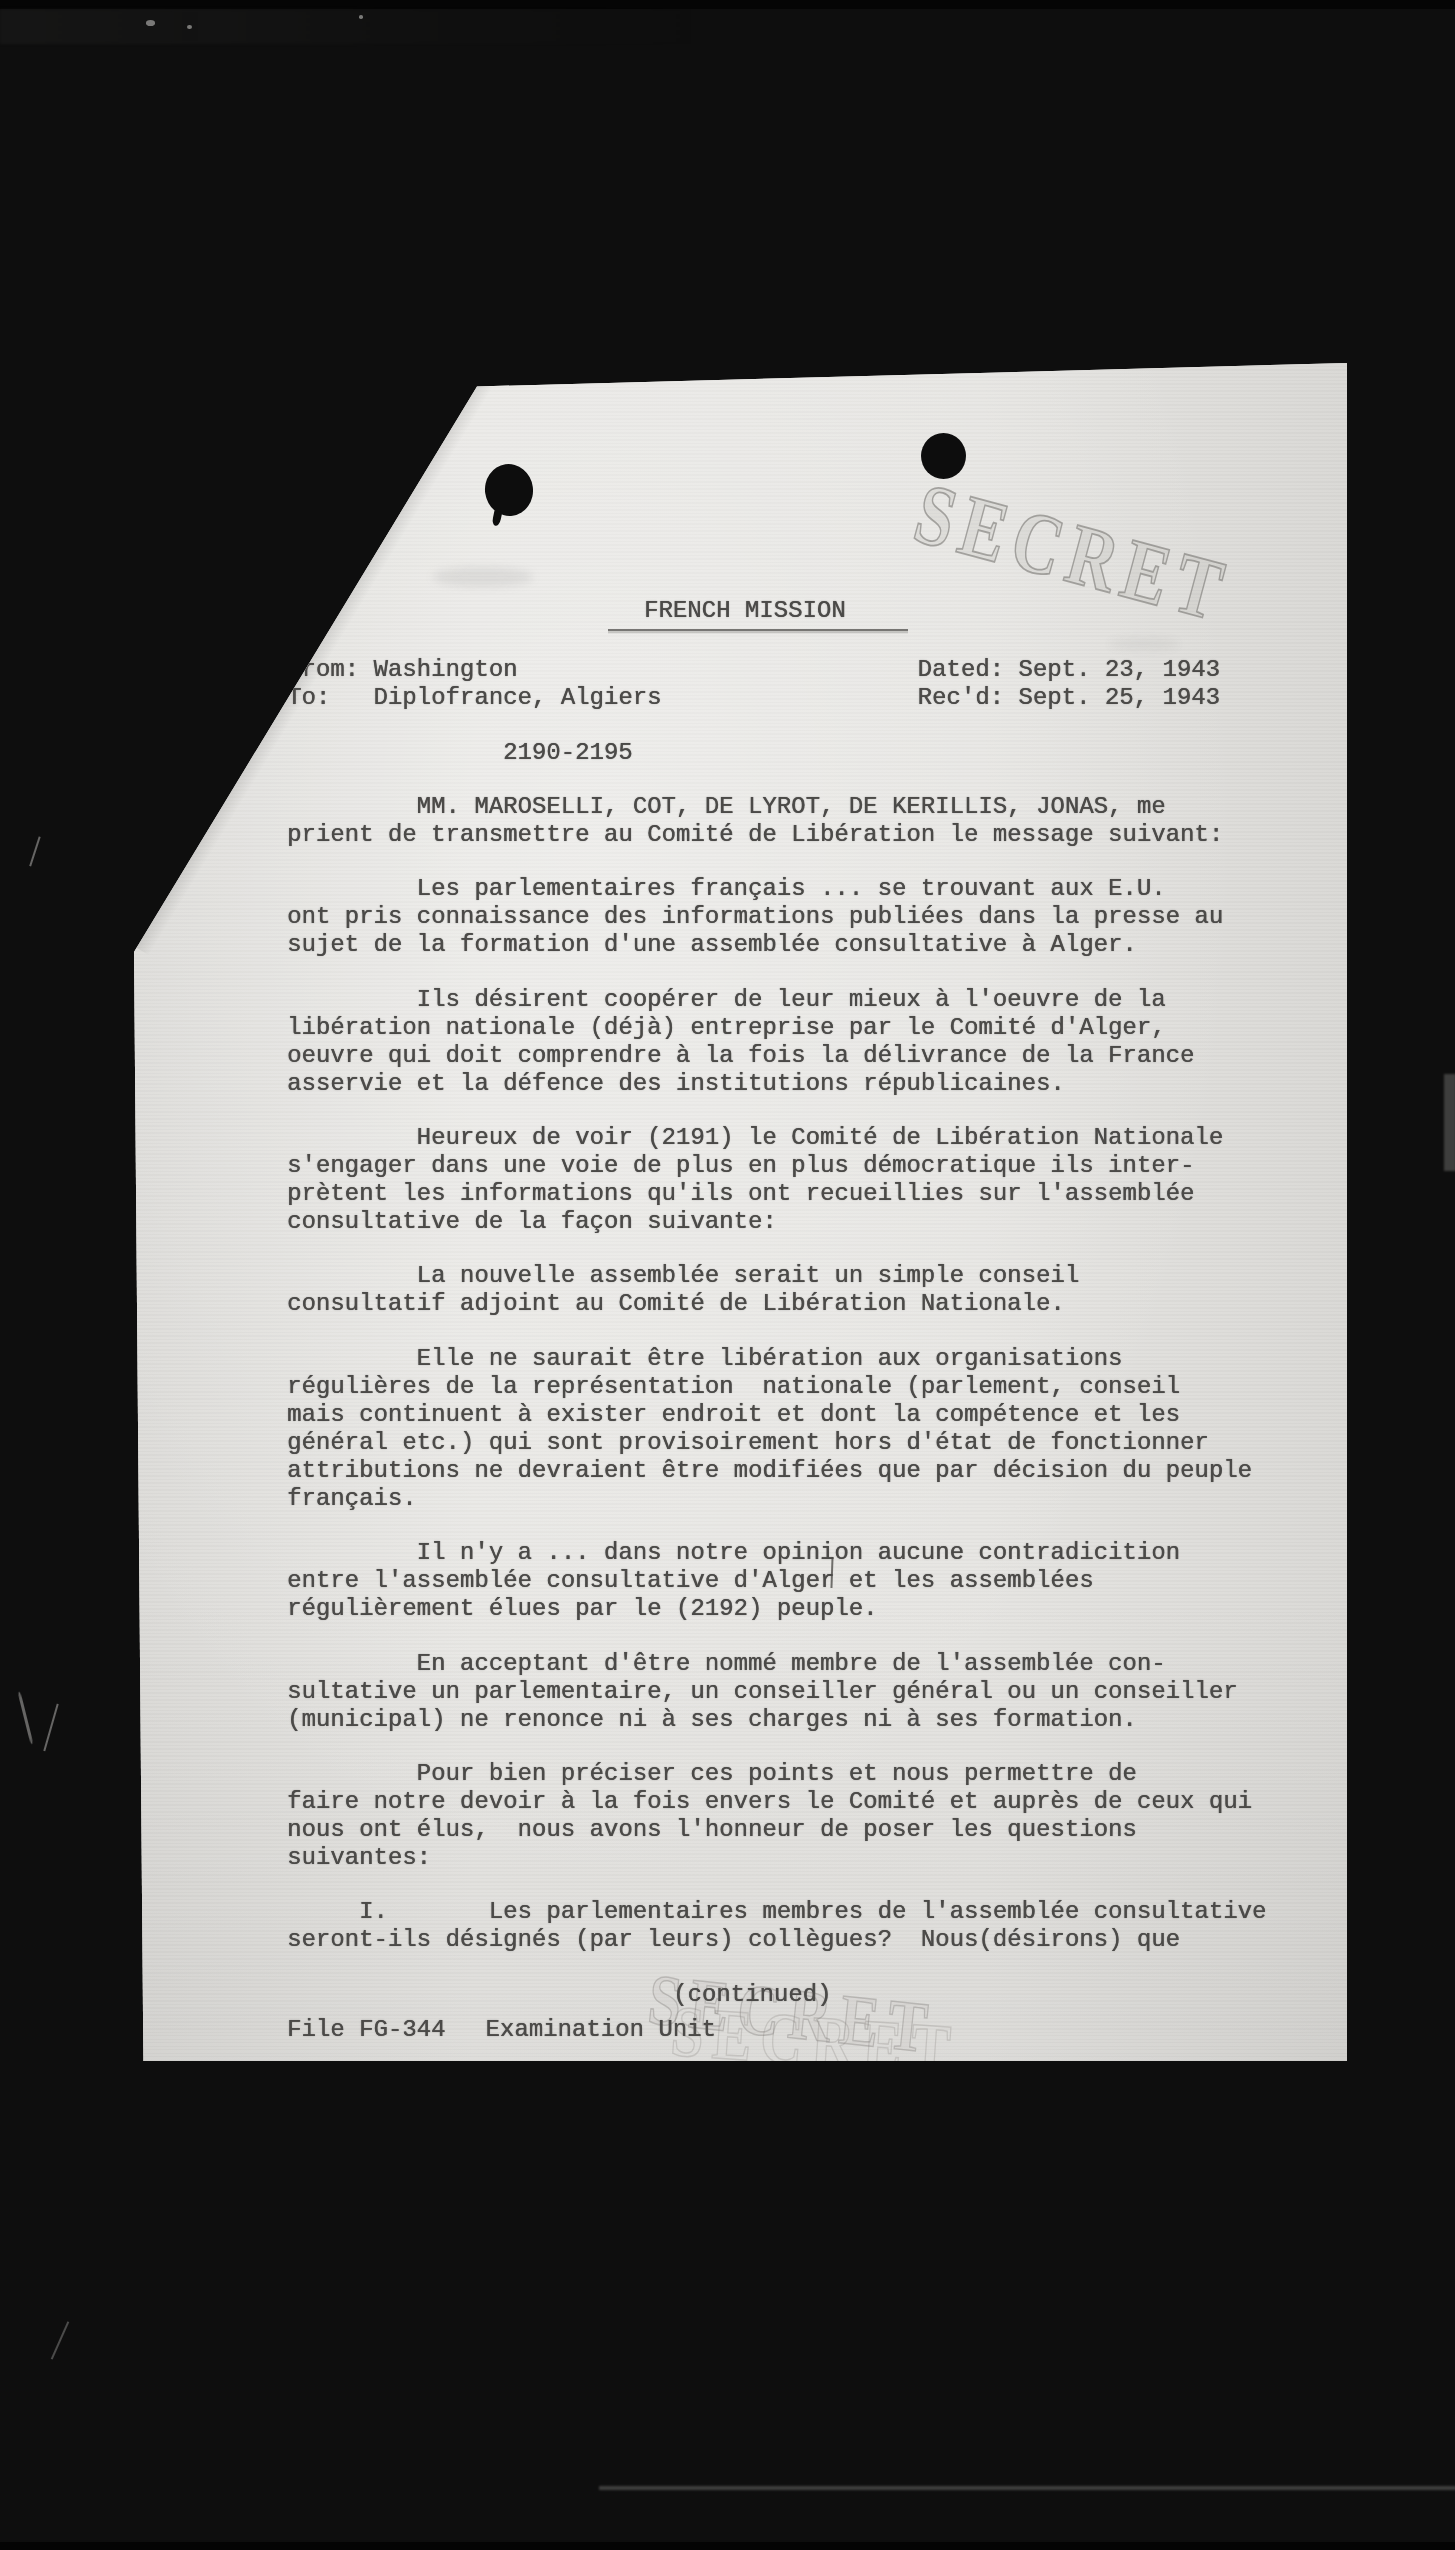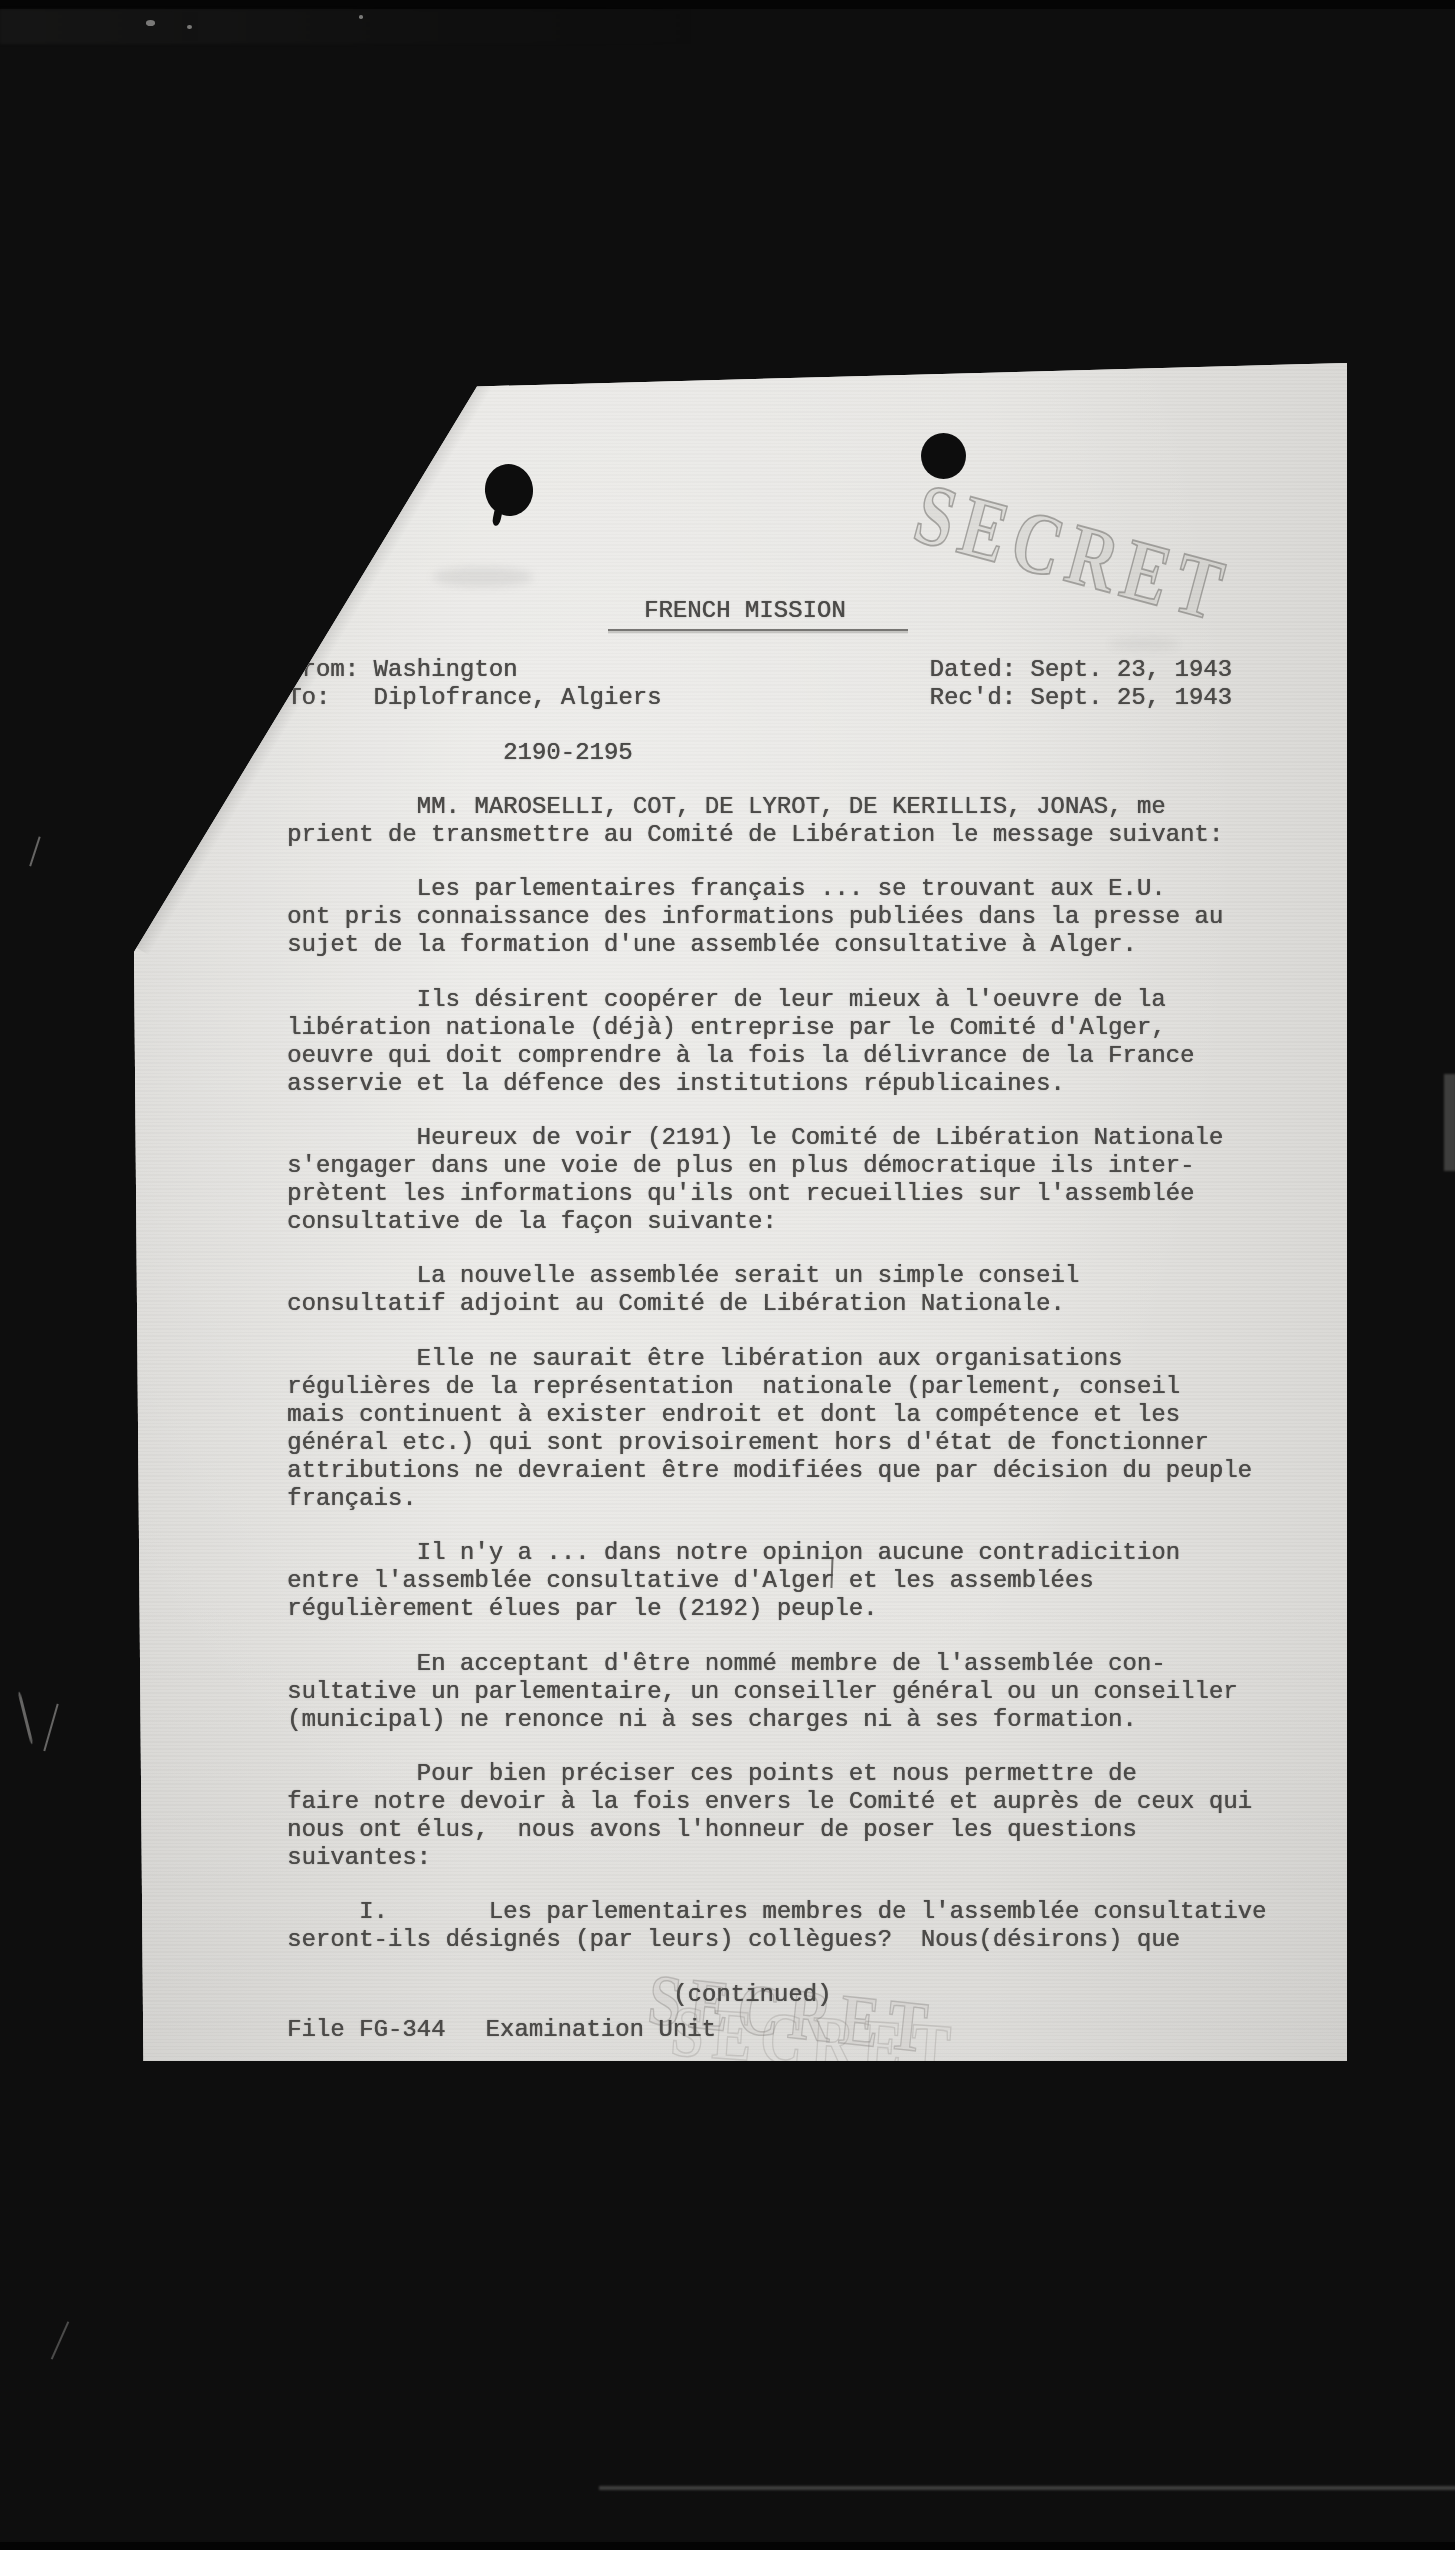--- a/index.html
+++ b/index.html
@@ -86,21 +86,21 @@
     filter:blur(0.2px);
   }
   .line, .hline { white-space:pre; }
   .title-row { margin-top:234px; }
   .title-underline {
     display:inline-block; margin-left:321px; padding:0 62px 3.5px 36px;
     border-bottom:2.3px solid rgba(70,69,66,0.7);
     box-shadow:0 2.3px 0 rgba(70,69,66,0.22);
   }
   .header-block { margin-top:25px; display:flex; justify-content:space-between; }
-  .header-right { margin-right:0; }
+  .header-right { margin-right:12px; }
   .nums-row { margin-top:27px; text-indent:216px; }
   .paragraphs { margin-top:16.4px; }
   .para { margin-top:26.4px; }
   .footer-continued { margin-top:26.4px; text-indent:386px; }
   .footer-row { margin-top:7.6px; display:flex; justify-content:flex-start;gap:12px; }
   .footer-unit { margin-right:30.5px;margin-left:28px; }
 
   
   .pen-mark { position:absolute; left:697px; top:1194px; width:1.8px; height:30.5px;
     background:rgba(60,58,55,0.7); transform:rotate(2deg); filter:blur(0.3px); }

